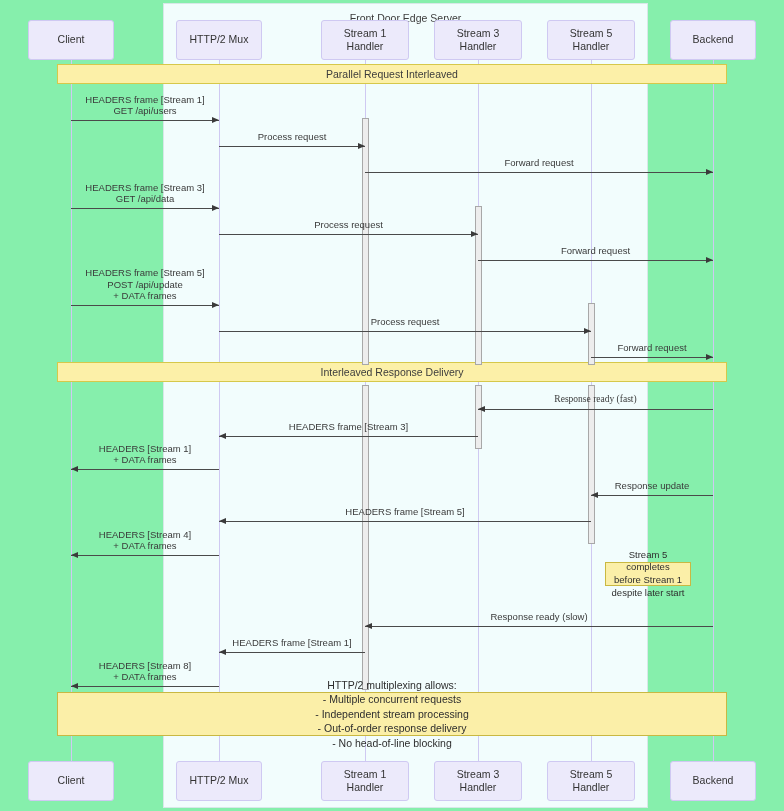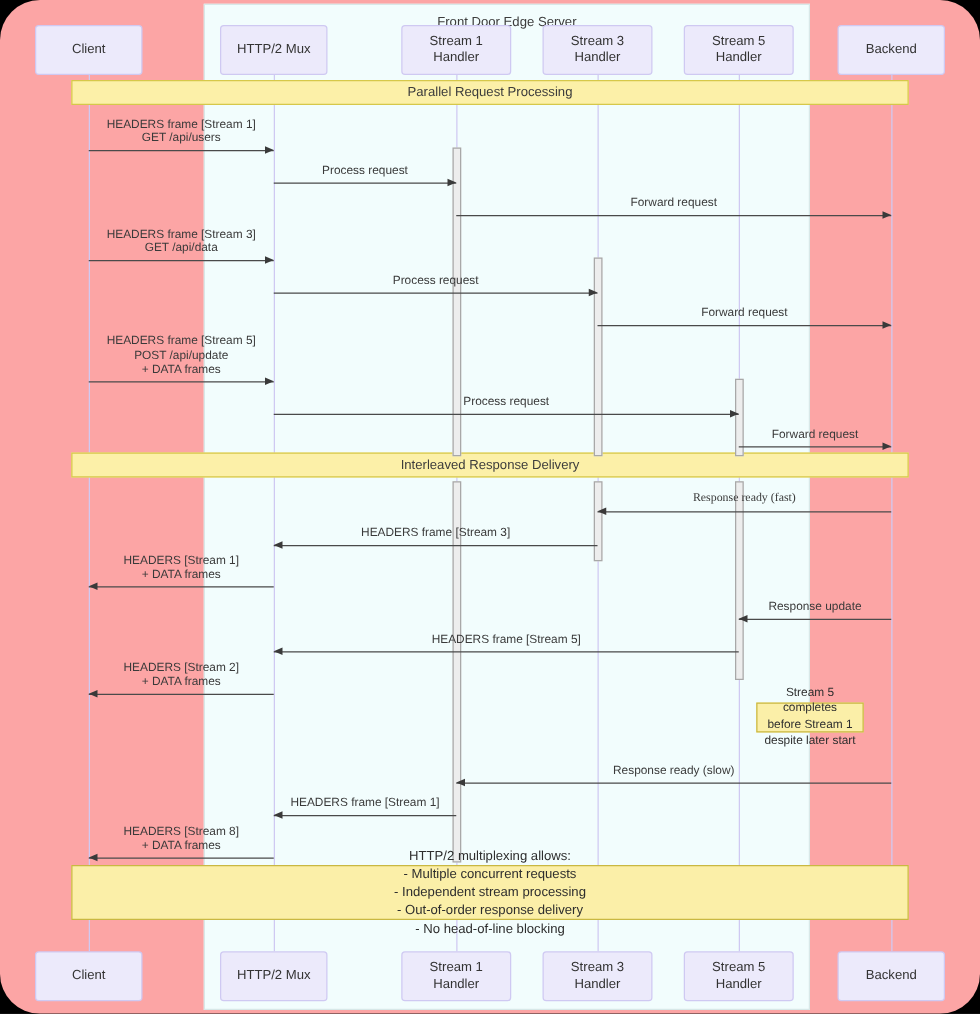--- a/index.html
+++ b/index.html
@@ -7,23 +7,22 @@
     padding: 0;
     background: #000000;
   }
   body {
     font-family: "Liberation Sans", sans-serif;
   }
   #diagram-root {
     position: relative;
     width: 784px;
     height: 811px;
-    background: #fca5a5;
+    background: #86efac;
     overflow: hidden;
-    border-radius: 32px;
   }
   .abs { position: absolute; box-sizing: border-box; }
 
   
   .group-box {
     background: #F2FDFD;
     border: 1px solid #D8E8E8;
   }
   .group-title {
     position: absolute;
@@ -123,21 +122,21 @@
   <div id="layer-lifelines">
       <div class="abs lifeline" style="left: 71px; top: 60px; height: 701px;"></div>
       <div class="abs lifeline" style="left: 219px; top: 60px; height: 701px;"></div>
       <div class="abs lifeline" style="left: 365px; top: 60px; height: 701px;"></div>
       <div class="abs lifeline" style="left: 478px; top: 60px; height: 701px;"></div>
       <div class="abs lifeline" style="left: 591px; top: 60px; height: 701px;"></div>
       <div class="abs lifeline" style="left: 713px; top: 60px; height: 701px;"></div>
     </div>
   <div id="layer-fragments">
       <div class="abs fragment-bar" style="left: 57px; top: 64px; width: 670px; height: 20px;">
-        <span>Parallel Request Processing</span>
+        <span>Parallel Request Interleaved</span>
       </div>
       <div class="abs fragment-bar" style="left: 57px; top: 362px; width: 670px; height: 20px;">
         <span>Interleaved Response Delivery</span>
       </div>
     </div>
   <div id="layer-activations">
       <div class="abs activation" style="left: 362px; top: 118px; height: 247px;"></div>
       <div class="abs activation" style="left: 475px; top: 206px; height: 159px;"></div>
       <div class="abs activation" style="left: 588px; top: 303px; height: 62px;"></div>
       <div class="abs activation" style="left: 475px; top: 385px; height: 64px;"></div>
@@ -217,21 +216,21 @@
       <div class="msg-label" style="left: 591px; width: 122px; top: 480.4px;">Response update</div>
       <div class="abs" style="left: 219px; top: 507px; width: 372px; height: 16px;">
         <div class="abs msg-line" style="left: 0px; top: 14px; width: 372px;"></div>
         <div class="abs arrowhead left" style="top: 10.5px; left: 0px;"></div>
       </div>
       <div class="msg-label" style="left: 219px; width: 372px; top: 506.4px;">HEADERS frame [Stream 5]</div>
       <div class="abs" style="left: 71px; top: 541px; width: 148px; height: 16px;">
         <div class="abs msg-line" style="left: 0px; top: 14px; width: 148px;"></div>
         <div class="abs arrowhead left" style="top: 10.5px; left: 0px;"></div>
       </div>
-      <div class="msg-label" style="left: 71px; width: 148px; top: 528.8px;">HEADERS [Stream 2]
+      <div class="msg-label" style="left: 71px; width: 148px; top: 528.8px;">HEADERS [Stream 4]
 + DATA frames</div>
       <div class="abs" style="left: 365px; top: 612px; width: 348px; height: 16px;">
         <div class="abs msg-line" style="left: 0px; top: 14px; width: 348px;"></div>
         <div class="abs arrowhead left" style="top: 10.5px; left: 0px;"></div>
       </div>
       <div class="msg-label" style="left: 365px; width: 348px; top: 611.4px;">Response ready (slow)</div>
       <div class="abs" style="left: 219px; top: 638px; width: 146px; height: 16px;">
         <div class="abs msg-line" style="left: 0px; top: 14px; width: 146px;"></div>
         <div class="abs arrowhead left" style="top: 10.5px; left: 0px;"></div>
       </div>

